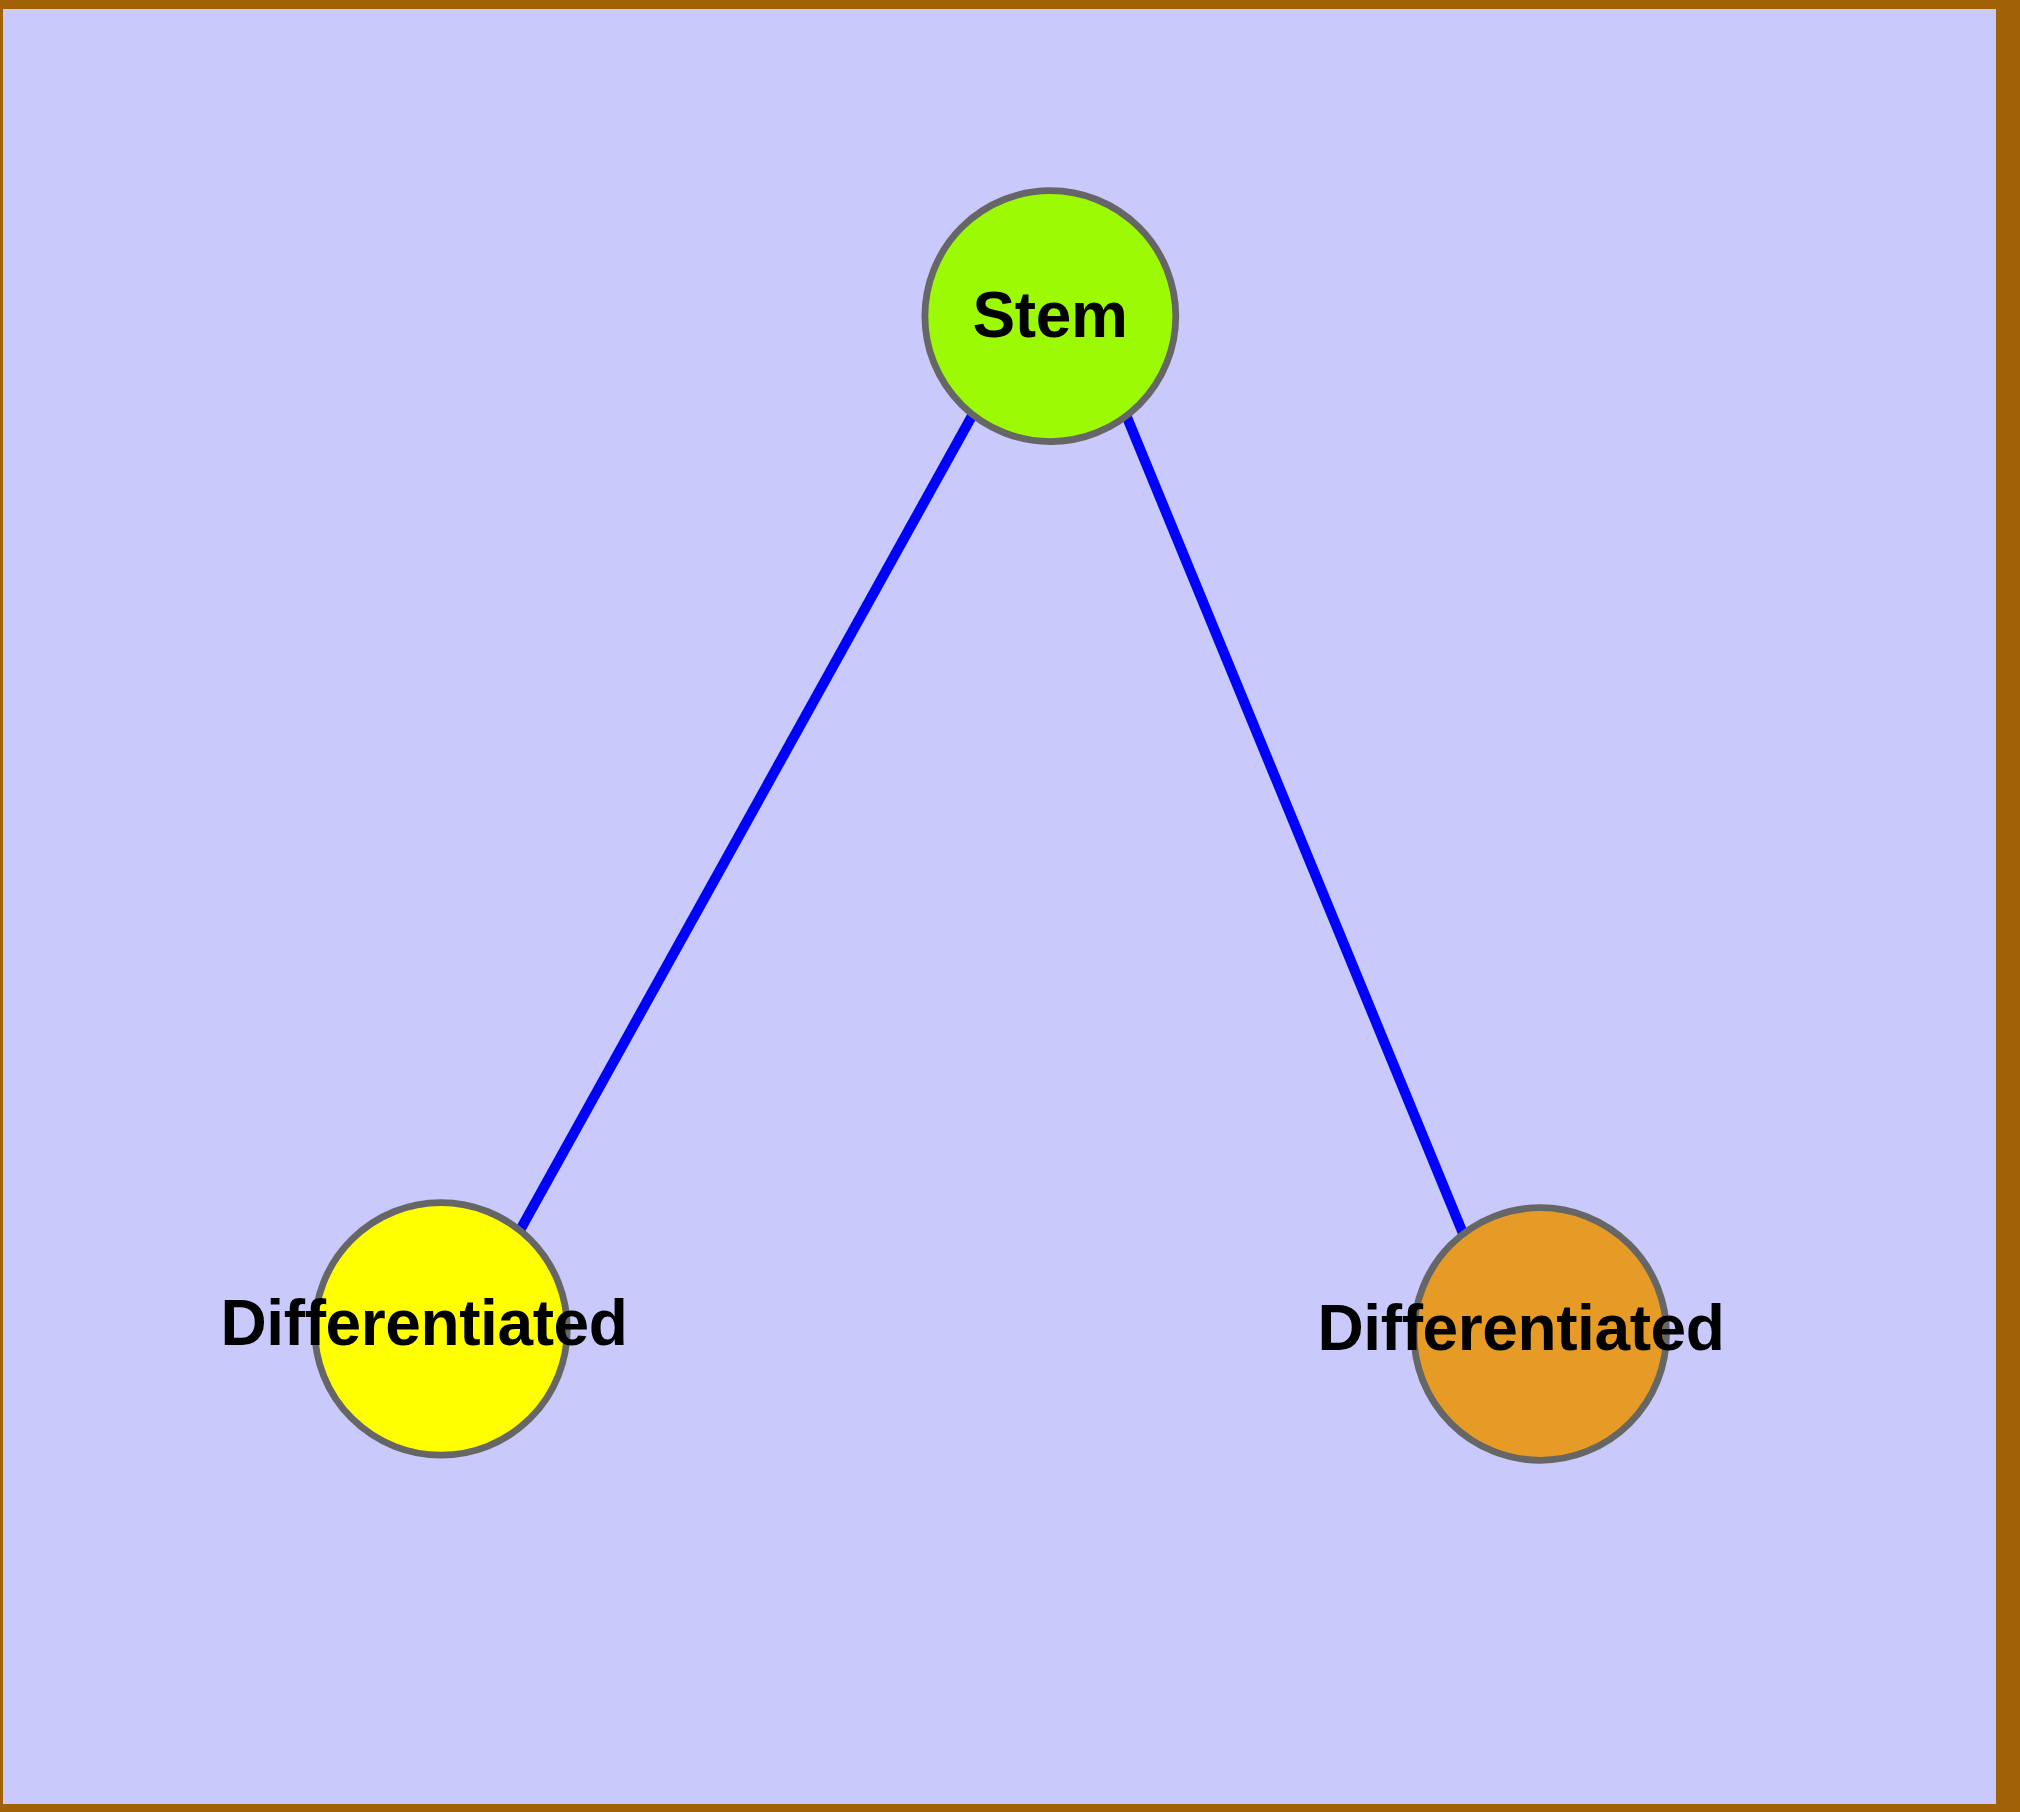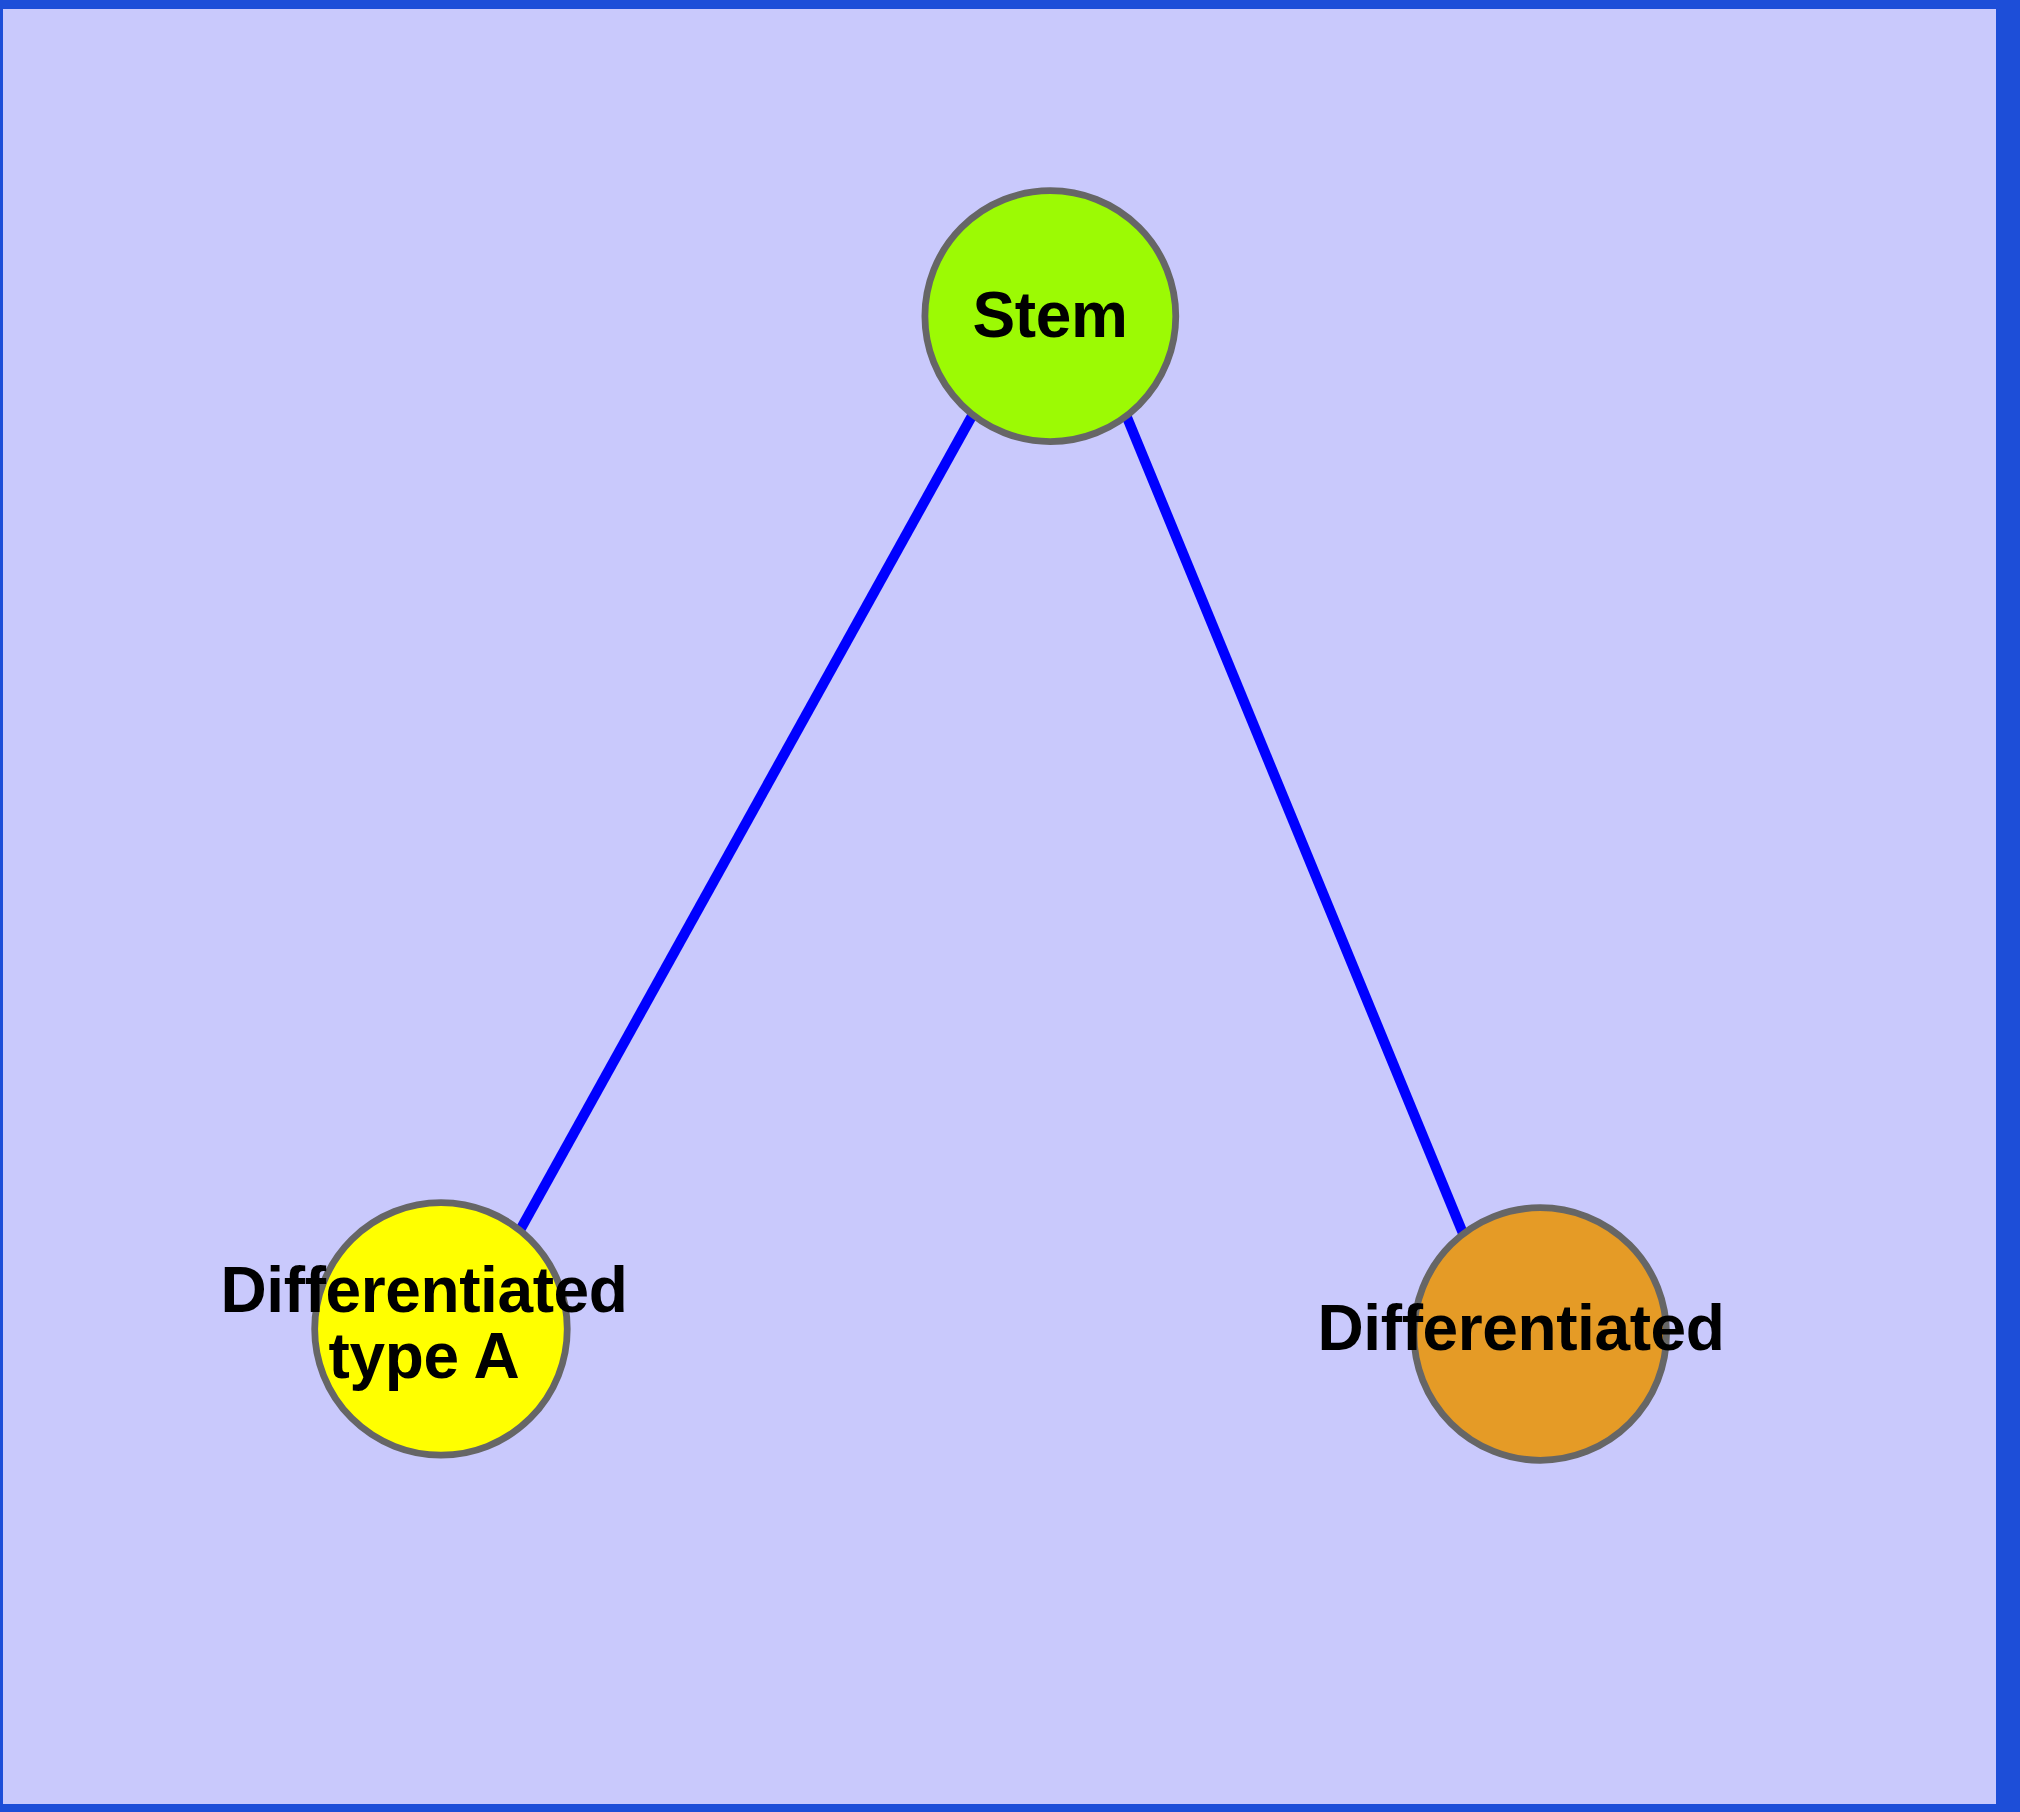--- a/index.html
+++ b/index.html
@@ -4,21 +4,21 @@
 <style>
   html, body {
     margin: 0;
     padding: 0;
     background: #ffffff;
   }
   #canvas {
     position: relative;
     width: 2021px;
     height: 1812px;
-    background: #1d4ed8;
+    background: #a16207;
     overflow: hidden;
     font-family: "Liberation Sans", sans-serif;
   }
   #plot-area {
     position: absolute;
     left: 3.4px;
     top: 8.5px;
     width: 1993px;
     height: 1795px;
     background: #c9c9fc;
@@ -64,21 +64,21 @@
       </g>
     <g id="nodes-layer">
         <circle cx="1239" cy="373" r="148" fill="#9cfa04" stroke="#666666" stroke-width="8"></circle>
         <circle cx="520" cy="1568" r="149" fill="#ffff00" stroke="#666666" stroke-width="8"></circle>
         <circle cx="1817" cy="1574" r="149" fill="#e59b26" stroke="#666666" stroke-width="8"></circle>
       </g>
   </svg>
 
   <div id="labels-layer">
       <div class="node-label" style="left: 1050px; top: 316px; color: rgb(0, 0, 0);"><div>Stem</div></div>
-      <div class="node-label" style="left: 424px; top: 1324px; color: rgb(0, 0, 0);"><div>Differentiated</div><div>type A</div></div>
+      <div class="node-label" style="left: 424px; top: 1324px; color: rgb(0, 0, 0);"><div>Differentiated</div></div>
       <div class="node-label" style="left: 1521px; top: 1329px; color: rgb(0, 0, 0);"><div>Differentiated</div></div>
     </div>
   <div id="hits-layer">
       <div class="node-hit" style="left: 1050px; top: 316px; width: 251px; height: 251px;"></div>
       <div class="node-hit" style="left: 441px; top: 1329px; width: 253px; height: 253px;"></div>
       <div class="node-hit" style="left: 1540px; top: 1334px; width: 253px; height: 253px;"></div>
     </div>
 
 </div>
 

